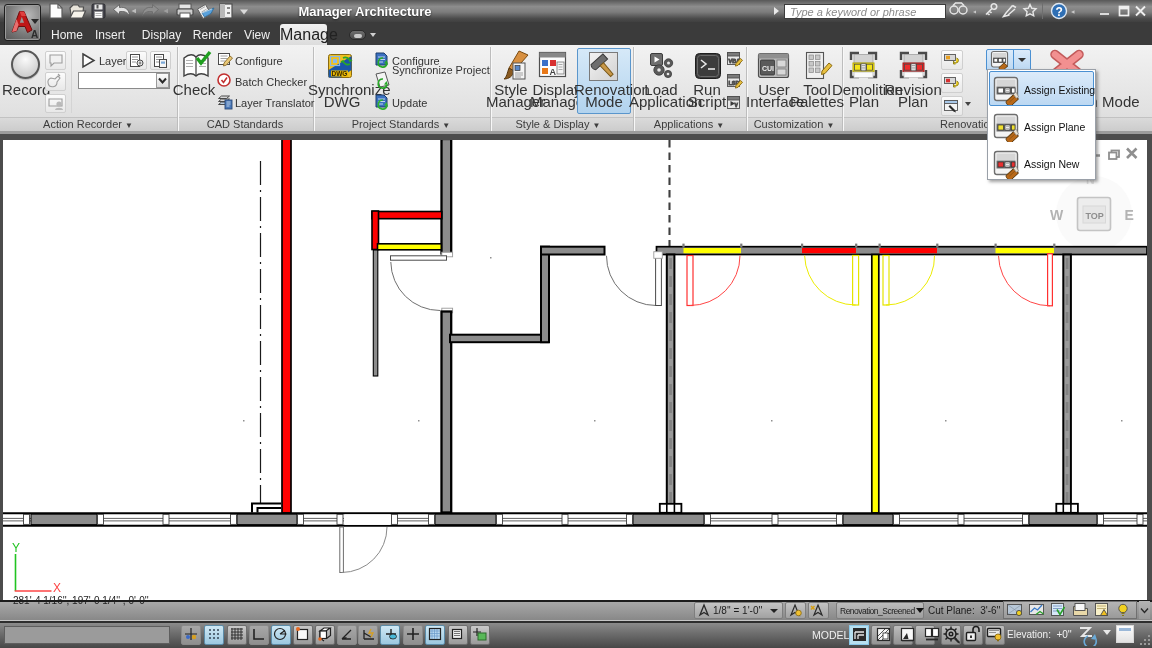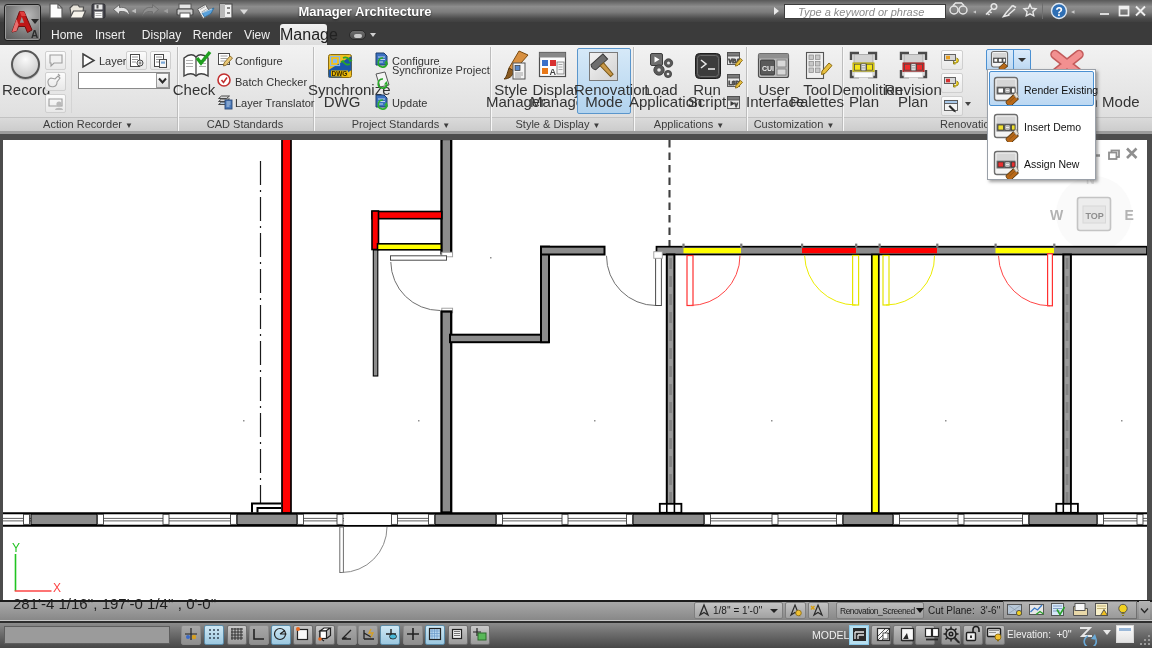--- a/index.html
+++ b/index.html
@@ -88,21 +88,21 @@
  <g>
   <rect x="220" y="4" width="12" height="14" fill="#f2f2f2" stroke="#4f4f4f" stroke-width="1.2"></rect>
   <rect x="220" y="4" width="5" height="14" fill="#b9b9b9"></rect>
   <rect x="227" y="7" width="3" height="2" fill="#888"></rect>
       <rect x="227" y="12" width="3" height="2" fill="#888"></rect>
  </g>
  <path d="M240 9.5 h8 l-4 5 z" fill="#d9d9d9"></path>
 </svg>
 
 <div class="abs" style="left:774px;top:7px;width:0;height:0;border-top:4px solid transparent;border-bottom:4px solid transparent;border-left:5px solid #e8e8e8"></div>
-<div class="abs" style="left:784px;top:4px;width:162px;height:15px;background:#fff;border:1px solid #3c3c3c;font-style:italic;color:#8a8a8a;font-size:11px;line-height:14px;padding-left:13px">Type a keyword or phrase</div>
+<div class="abs" style="left:784px;top:4px;width:162px;height:15px;background:#fff;border:1px solid #3c3c3c;font-style:italic;color:#8a8a8a;font-size:11px;line-height:14px;padding-left:5px">Type a keyword or phrase</div>
 <svg class="abs" width="210px" height="22" style="left:942px;top:0">
  <g stroke="#e6e6e6" fill="none" stroke-width="1.4">
   <circle cx="12" cy="10" r="4"></circle>
       <circle cx="21" cy="10" r="4"></circle>
   <path d="M11 5.5 l2.5 -2.5 h6 l2.5 2.5"></path>
   <path d="M31 12 l3 -1.5 v3 z" fill="#c9c9c9" stroke="none"></path>
   <path d="M44 14.5 l6 -6 M50 8.5 a2.8 2.8 0 1 0 2 -4.8 a2.8 2.8 0 0 0 -2 4.8 M45.5 13 l2 2 M47.5 11 l2 2" stroke-width="1.6"></path>
   <path d="M64 13 l6.5 -7.5 M66 15 l7 -6 M64 13 l-2.5 3.5 l6 -1.5 M70.5 5.5 l3.5 2" stroke-width="1.5"></path>
   <path d="M88 4.5 l1.8 3.8 l4.2 .5 l-3.1 2.9 l.8 4.1 l-3.7 -2 l-3.7 2 l.8 -4.1 l-3.1 -2.9 l4.2 -.5 z" fill="none" stroke-width="1.4"></path>
   <line x1="100.5" y1="3" x2="100.5" y2="19" stroke="#6e6e6e" stroke-width="1"></line>
@@ -409,34 +409,34 @@
  <rect x="4.5" y="4.5" width="19" height="6.5" fill="#d6d6d6"></rect>
  <rect x="4.5" y="11.5" width="19" height="8" fill="#6e6e6e"></rect>
  <rect x="6" y="13" width="5.5" height="5" fill="#fff" stroke="#333" stroke-width="0.7"></rect>
  <rect x="13" y="13" width="5" height="5" fill="#fff" stroke="#333" stroke-width="0.7"></rect>
  <path d="M13.8 14.6 h3.4 M13.8 16.4 h3.4" stroke="#888" stroke-width="0.7"></path>
  <rect x="19.5" y="13" width="3.5" height="5" fill="#fff" stroke="#333" stroke-width="0.7"></rect>
  <path d="M14 26.5 l7.5 -7 l5 4.5 l-7 6.5 c-3 1 -5.5 -1.5 -5.5 -4 z" fill="#b86818" stroke="#5a3a10" stroke-width="1"></path>
  <path d="M16 25.5 l6.5 -6 M17.5 27 l6.5 -6" stroke="#7a4a12" stroke-width="0.7" fill="none"></path>
  <path d="M21.5 19.5 l2.5 -2.5 l2.5 5 l-2.2 1.2 z" fill="#e8e0d0" stroke="#8a8a8a" stroke-width="0.7"></path>
 </svg>
-<div class="abs dditem" style="left:1024px;top:84px;z-index:32">Render Existing</div>
+<div class="abs dditem" style="left:1024px;top:84px;z-index:32">Assign Existing</div>
 <svg class="abs" width="30" height="30" style="left:992px;top:112px;z-index:32">
  <rect x="2.5" y="2.5" width="23" height="23" rx="2.5" fill="#f4f4f4" stroke="#6e6e6e" stroke-width="1.4"></rect>
  <rect x="4.5" y="4.5" width="19" height="6.5" fill="#d6d6d6"></rect>
  <rect x="4.5" y="11.5" width="19" height="8" fill="#6e6e6e"></rect>
  <rect x="6" y="13" width="5.5" height="5" fill="#f0e030" stroke="#333" stroke-width="0.7"></rect>
  <rect x="13" y="13" width="5" height="5" fill="#fff" stroke="#333" stroke-width="0.7"></rect>
  <path d="M13.8 14.6 h3.4 M13.8 16.4 h3.4" stroke="#888" stroke-width="0.7"></path>
  <rect x="19.5" y="13" width="3.5" height="5" fill="#f0e030" stroke="#333" stroke-width="0.7"></rect>
  <path d="M14 26.5 l7.5 -7 l5 4.5 l-7 6.5 c-3 1 -5.5 -1.5 -5.5 -4 z" fill="#b86818" stroke="#5a3a10" stroke-width="1"></path>
  <path d="M16 25.5 l6.5 -6 M17.5 27 l6.5 -6" stroke="#7a4a12" stroke-width="0.7" fill="none"></path>
  <path d="M21.5 19.5 l2.5 -2.5 l2.5 5 l-2.2 1.2 z" fill="#e8e0d0" stroke="#8a8a8a" stroke-width="0.7"></path>
 </svg>
-<div class="abs dditem" style="left:1024px;top:121px;z-index:32">Insert Demo</div>
+<div class="abs dditem" style="left:1024px;top:121px;z-index:32">Assign Plane</div>
 <svg class="abs" width="30" height="30" style="left:992px;top:149px;z-index:32">
  <rect x="2.5" y="2.5" width="23" height="23" rx="2.5" fill="#f4f4f4" stroke="#6e6e6e" stroke-width="1.4"></rect>
  <rect x="4.5" y="4.5" width="19" height="6.5" fill="#d6d6d6"></rect>
  <rect x="4.5" y="11.5" width="19" height="8" fill="#6e6e6e"></rect>
  <rect x="6" y="13" width="5.5" height="5" fill="#e83030" stroke="#333" stroke-width="0.7"></rect>
  <rect x="13" y="13" width="5" height="5" fill="#fff" stroke="#333" stroke-width="0.7"></rect>
  <path d="M13.8 14.6 h3.4 M13.8 16.4 h3.4" stroke="#888" stroke-width="0.7"></path>
  <rect x="19.5" y="13" width="3.5" height="5" fill="#e83030" stroke="#333" stroke-width="0.7"></rect>
  <path d="M14 26.5 l7.5 -7 l5 4.5 l-7 6.5 c-3 1 -5.5 -1.5 -5.5 -4 z" fill="#b86818" stroke="#5a3a10" stroke-width="1"></path>
  <path d="M16 25.5 l6.5 -6 M17.5 27 l6.5 -6" stroke="#7a4a12" stroke-width="0.7" fill="none"></path>
@@ -652,21 +652,21 @@
   </g>
   <g transform="translate(110,0)">
    <circle cx="8" cy="8.5" r="4.2" fill="#f0d020"></circle>
    <path d="M6.5 13.5 h3 M7 15.5 h2" stroke="#8a7a10" stroke-width="1" fill="none"></path>
   </g>
  </g>
  <path d="M136 8.5 l3.5 4 l3.5 -4" fill="none" stroke="#2a2a2a" stroke-width="1.4"></path>
 </svg>
 
 <div class="abs" style="left:4px;top:626px;width:166px;height:18px;border:1px solid #5e5e5e;background:#9b9b9b"></div>
-<div class="abs" style="left:13px;top:595px;font-size:15px;color:#1d1d1d;white-space:nowrap">281'-4 1/16'', 197'-0 1/4'' , 0'-0''</div>
+<div class="abs" style="left:13px;top:595px;font-size:10px;color:#1d1d1d;white-space:nowrap">281'-4 1/16'', 197'-0 1/4'' , 0'-0''</div>
 <div class="abs tbtn flat" style="left:181px"></div>
 <div class="abs tbtn blue" style="left:204px"></div>
 <div class="abs tbtn" style="left:227px"></div>
 <div class="abs tbtn flat" style="left:249px"></div>
 <div class="abs tbtn blue" style="left:271px"></div>
 <div class="abs tbtn" style="left:293px"></div>
 <div class="abs tbtn" style="left:315px"></div>
 <div class="abs tbtn flat" style="left:337px"></div>
 <div class="abs tbtn flat" style="left:358px"></div>
 <div class="abs tbtn blue" style="left:380px"></div>

